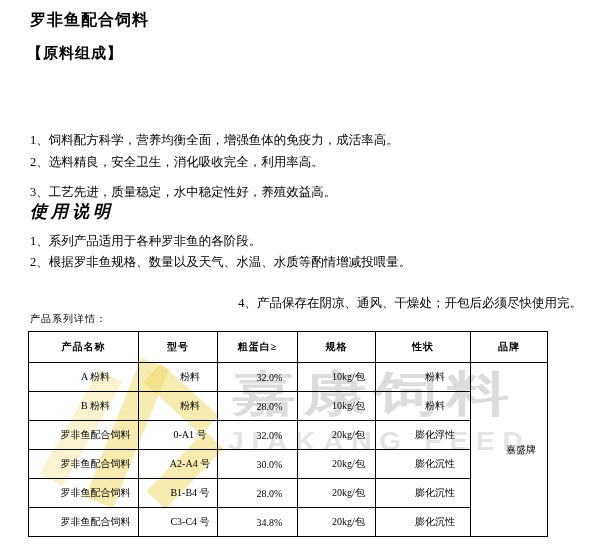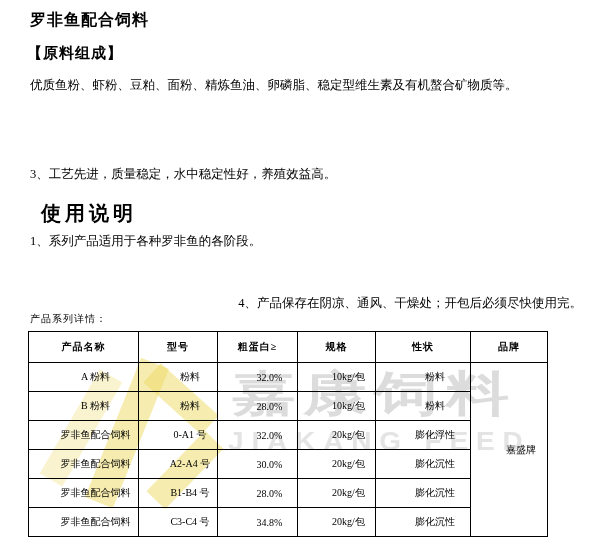--- a/index.html
+++ b/index.html
@@ -21,25 +21,25 @@
   }
   .sec-head.ingredients{top:44px;text-align:center;}
   .sec-head.features{top:106px;}
   .body-line{
     position:absolute;left:30px;right:20px;
     font-size:12.5px;line-height:17px;
   }
   .ingredients-text{top:77px;}
   .feat-1{top:132px;}
   .feat-2{top:154px;}
-  .feat-3{top:166px;}
+  .feat-3{top:184px;}
 
   .usage-head{
-    position:absolute;left:41px;top:200px;
-    font-size:20px;font-weight:bold;letter-spacing:4px;
+    position:absolute;left:30px;top:200px;
+    font-size:17px;font-weight:bold;letter-spacing:4px;font-style:italic;
   }
   .use-1{top:233px;}
   .use-2{top:254px;}
   .use-3{top:275px;}
   .use-4{top:295px;text-align:right;}
 
   .series-head{
     position:absolute;left:30px;top:312px;
     font-size:10px;font-weight:normal;letter-spacing:1px;
   }
@@ -94,26 +94,28 @@
   </div>
   <div class="wm-cn">嘉康饲料</div>
   <div class="wm-en">JIAKANG FEED</div>
 </div>
 
 <div class="doc">
 
   <div class="title">罗非鱼配合饲料</div>
 
   <div class="sec-head ingredients">【原料组成】</div>
-  <div class="body-line ingredients-text">优质鱼粉、虾粉、豆粕、面粉、精炼鱼油、卵磷脂、稳定型维生素及有机螯合矿物质等。</div>
 
+  <div class="body-line feat-1">1、饲料配方科学，营养均衡全面，增强鱼体的免疫力，成活率高。</div>
+  <div class="body-line feat-2">2、选料精良，安全卫生，消化吸收完全，利用率高。</div>
   <div class="body-line feat-3">3、工艺先进，质量稳定，水中稳定性好，养殖效益高。</div>
 
   <div class="usage-head">使用说明</div>
   <div class="body-line use-1">1、系列产品适用于各种罗非鱼的各阶段。</div>
+  <div class="body-line use-2">2、根据罗非鱼规格、数量以及天气、水温、水质等酌情增减投喂量。</div>
   <div class="body-line use-4">4、产品保存在阴凉、通风、干燥处；开包后必须尽快使用完。</div>
 
   <div class="series-head">产品系列详情：</div>
 
   <table class="products">
     <colgroup>
       <col style="width:110px">
         <col style="width:79px">
         <col style="width:80px">
       <col style="width:78px">

